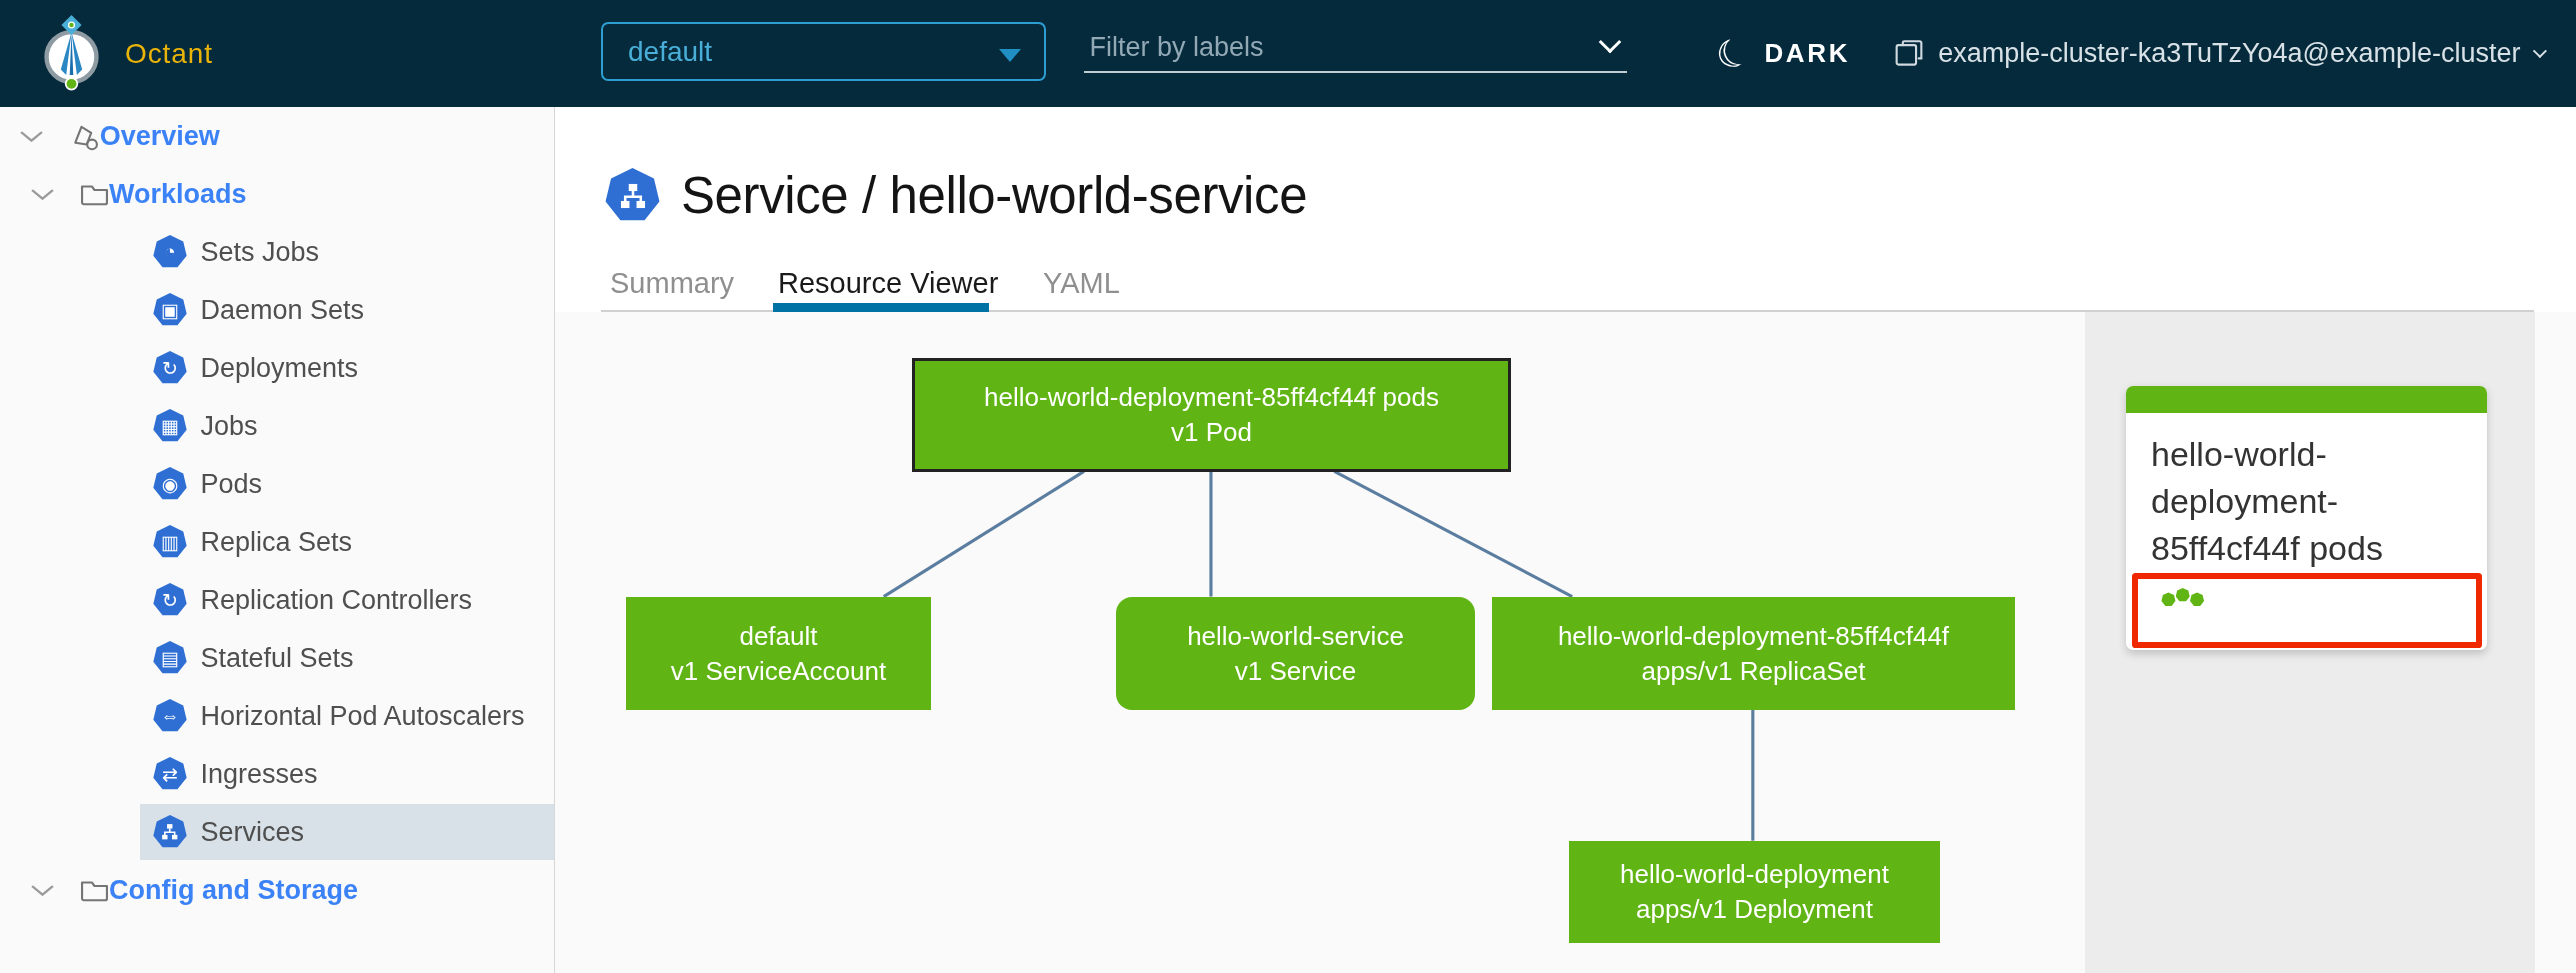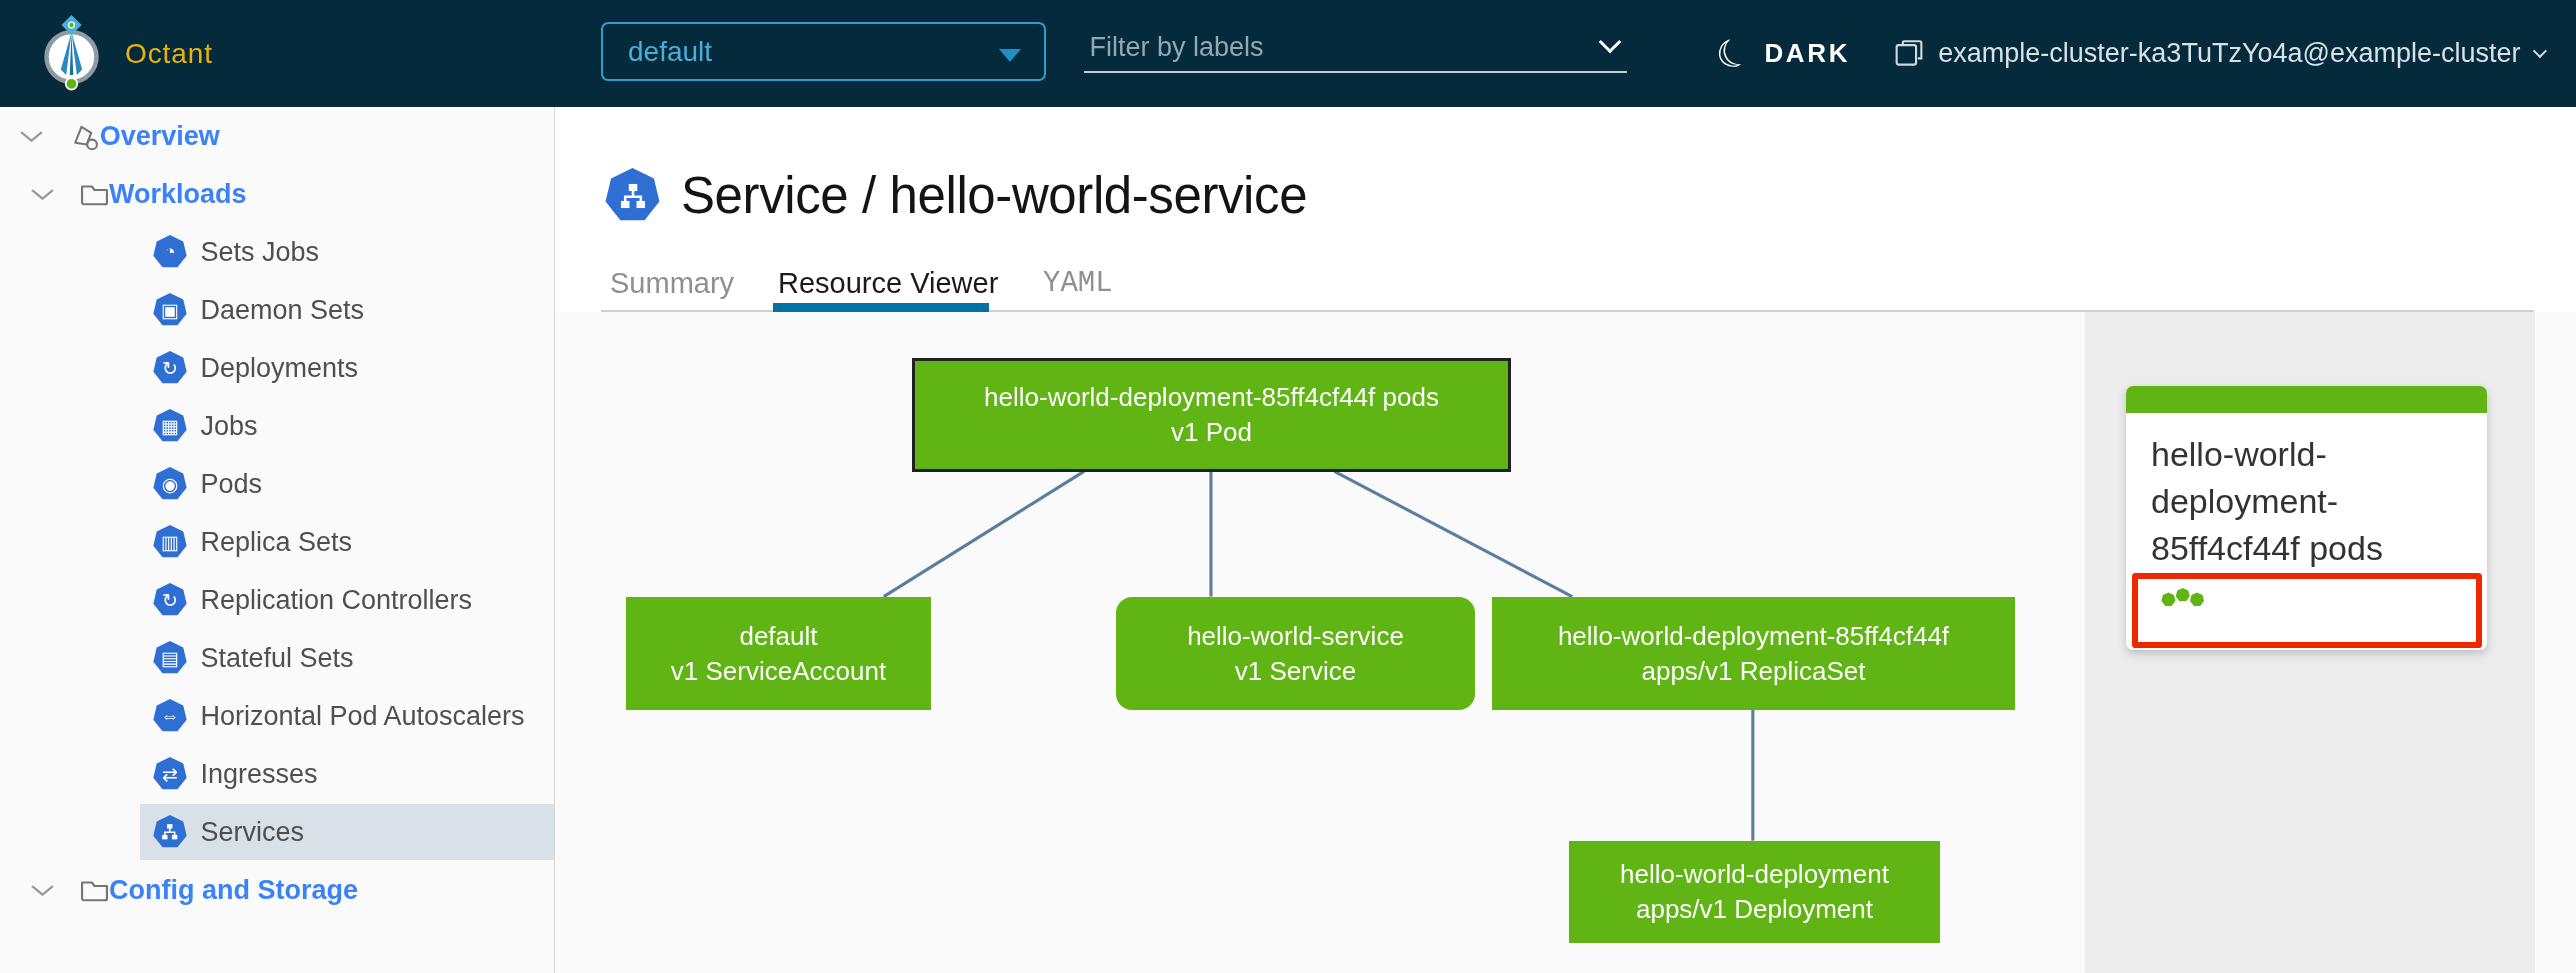--- a/index.html
+++ b/index.html
@@ -52,21 +52,21 @@
     background:var(--sidebar_selected_bg,#d7e1e7); }
 
   
   .main-title { position:absolute; left:605px; top:166px; display:flex; align-items:center; gap:21px; z-index:5; }
   .title-hepta { width:55px; height:55px; background:var(--k8s_icon_blue,#2f6fd4);
     clip-path:polygon(50% 0%,89% 19%,99% 61%,72% 95%,28% 95%,1% 61%,11% 19%);
     display:flex; align-items:center; justify-content:center; }
   .title-text { font-size:51px; color:#141414; font-weight:400; letter-spacing:-0.4px; }
   .tab { position:absolute; top:267px; font-size:29px; color:#8f8f8f; cursor:pointer; z-index:5; }
   .tab.active { color:#1a1a1a; }
-  .tab-summary { left:610px; } .tab-rv { left:778px; } .tab-yaml { left:1043px;font-family:Liberation Mono, monospace; }
+  .tab-summary { left:610px; } .tab-rv { left:778px; } .tab-yaml { left:1043px; }
   .tab-underline { position:absolute; left:773px; top:303px; width:216px; height:9px;
     background:var(--tab_active_underline,#0072a3); z-index:6; }
   .tab-divider { position:absolute; left:601px; top:310px; width:1933px; height:1.8px; background:#d0d0d0; z-index:5; }
 
   
   .graph-bg { position:absolute; left:555px; top:312px; right:0; bottom:0; background:#fafafa; z-index:1; }
   .edges { position:absolute; left:556px; top:314px; width:1529px; height:659px; z-index:2; pointer-events:none; }
   .gnode { position:absolute; z-index:3; background:var(--node_green,#60b515); color:#fff;
     display:flex; flex-direction:column; align-items:center; justify-content:center;
     font-size:26px; line-height:35px; text-align:center; cursor:pointer; }

